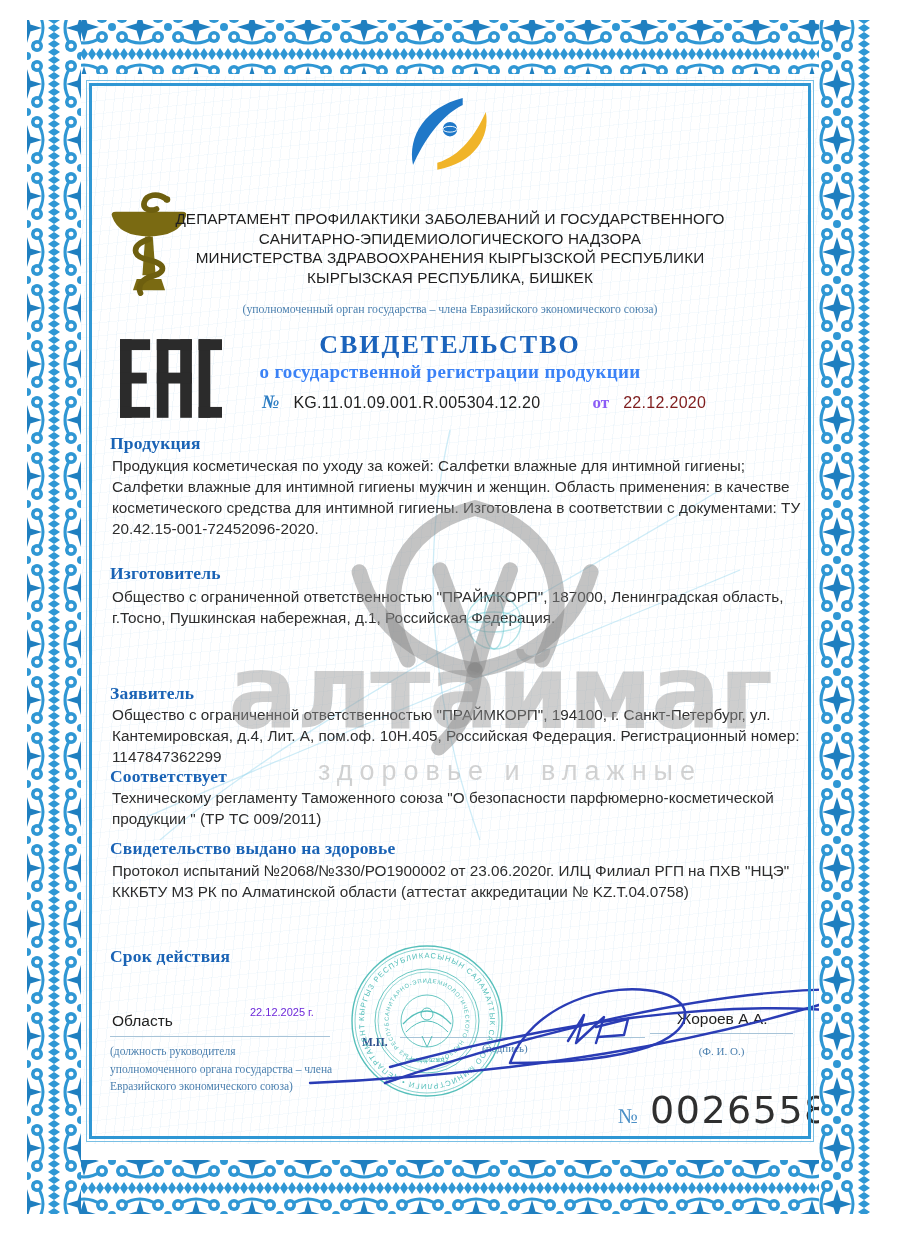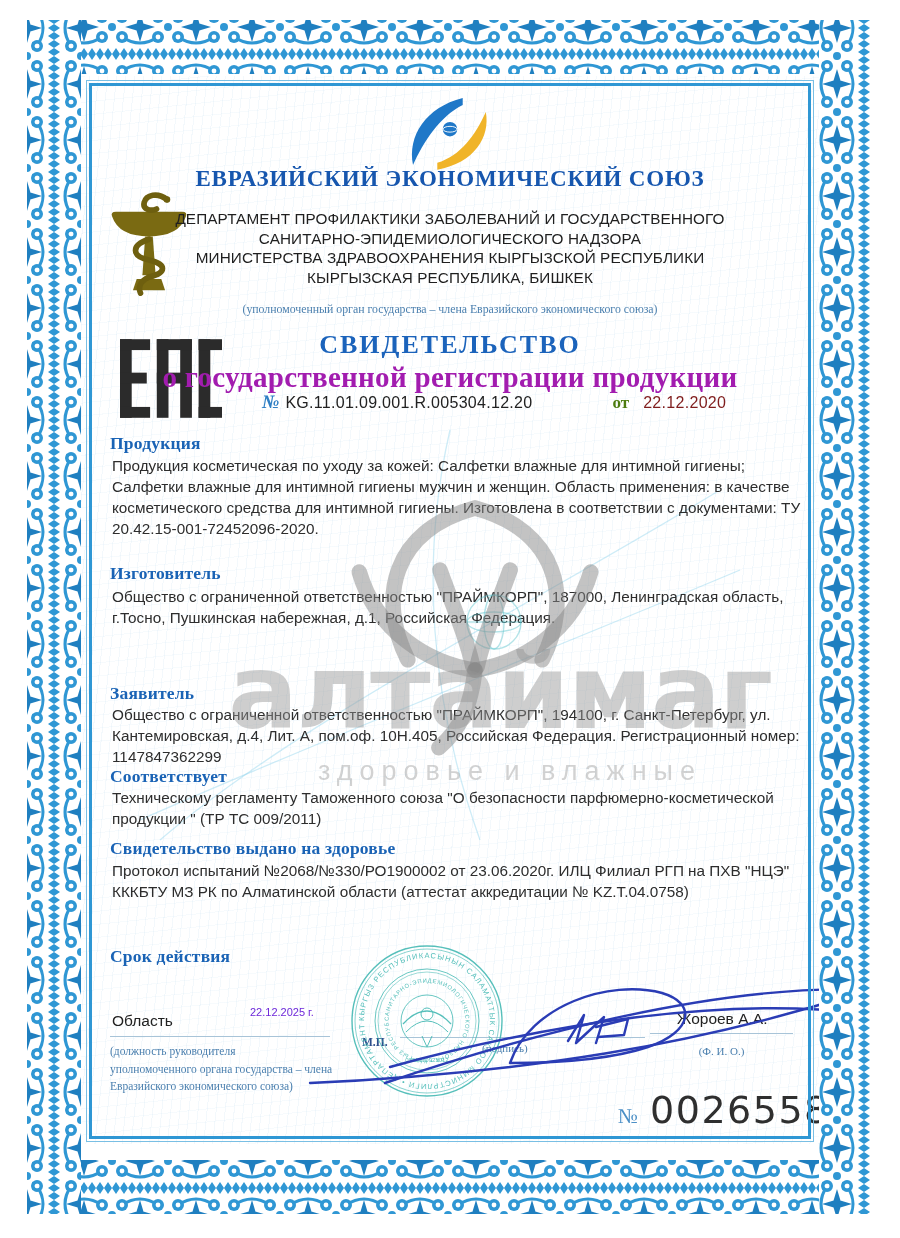--- a/index.html
+++ b/index.html
@@ -9,25 +9,25 @@
   .serif{font-family:"Liberation Serif",serif;}
   .center-wrap{left:86px;width:728px;text-align:center;}
   .guilloche{left:80px;top:76px;width:740px;height:1068px;z-index:1;
     background-image:
       repeating-linear-gradient(96deg, rgba(140,190,225,0.10) 0 1px, rgba(0,0,0,0) 1px 9px),
       repeating-linear-gradient(174deg, rgba(150,200,230,0.08) 0 1px, rgba(0,0,0,0) 1px 13px);}
   .eaeu-title{top:166px;font-size:23px;font-weight:bold;color:#1656ae;letter-spacing:0.8px;z-index:2;}
   .dept-block{top:209px;font-size:15.3px;line-height:19.5px;color:#1f1f1f;z-index:2;letter-spacing:0.1px;}
   .authority-note{top:302px;font-size:11.8px;color:#4a7fae;z-index:2;}
   .cert-title{top:330px;font-size:26px;font-weight:bold;color:#1b63bb;letter-spacing:2px;z-index:2;}
-  .cert-subtitle{top:361px;font-size:29px;font-weight:bold;color:#a21caf;letter-spacing:0.3px;z-index:2;}
+  .cert-subtitle{top:361px;font-size:19px;font-weight:bold;color:#3b82f6;letter-spacing:0.3px;z-index:2;}
   .num-row{left:262px;top:391px;z-index:2;white-space:nowrap;}
   .num-label{font-family:"Liberation Serif",serif;font-weight:bold;font-style:italic;font-size:19px;color:#2f7fc4;}
-  .num-value{font-size:16px;color:#222;margin-left:6px;letter-spacing:0.3px;}
-  .date-label{font-family:"Liberation Serif",serif;font-weight:bold;font-size:17px;color:#4d7c0f;margin-left:80px;}
+  .num-value{font-size:16px;color:#222;margin-left:14px;letter-spacing:0.3px;}
+  .date-label{font-family:"Liberation Serif",serif;font-weight:bold;font-size:17px;color:#8b5cf6;margin-left:52px;}
   .date-value{font-size:16px;color:#7f1d1d;margin-left:14px;letter-spacing:0.3px;}
   .sec-heading{left:110px;font-family:"Liberation Serif",serif;font-weight:bold;font-size:17.5px;color:#1a63b5;z-index:2;letter-spacing:0.2px;}
   .sec-body{left:112px;width:695px;font-size:15.3px;line-height:21px;color:#2d2d2d;z-index:2;}
   .validity-value{left:250px;top:1006px;font-size:11px;color:#6d28d9;z-index:2;}
   .sig-name{font-size:15.5px;color:#222;z-index:2;}
   .sig-line{height:1px;background:#a8c4d8;z-index:2;}
   .sig-caption{font-family:"Liberation Serif",serif;font-size:11px;color:#4a7fae;z-index:3;}
   .note-lines{left:110px;top:1043px;font-family:"Liberation Serif",serif;font-size:11.5px;
               line-height:17.5px;color:#4a7fae;z-index:2;}
   .mp-mark{left:362px;top:1036px;font-family:"Liberation Serif",serif;font-weight:bold;font-size:11.5px;color:#2c4e8c;z-index:3;}
@@ -57,21 +57,20 @@
     </g>
   </svg>
 
   <svg class="abs z2" style="left:398px;top:98px;" width="104" height="74" viewBox="0 0 90 64">
     <path d="M56 0 C24 8 8 33 13 58 C22 38 36 16 56 6 Z" fill="#1f78c8"></path>
     <path d="M34 62 C66 56 80 34 76 12 C67 32 54 50 34 56 Z" fill="#f0b429"></path>
     <circle cx="45" cy="27" r="7" fill="#1f78c8" stroke="#ffffff" stroke-width="1.4"></circle>
     <ellipse cx="45" cy="27" rx="6" ry="2.5" fill="none" stroke="#ffffff" stroke-width="0.8"></ellipse>
   </svg>
 
-  <div class="abs serif center-wrap eaeu-title">ЕВРАЗИЙСКИЙ ЭКОНОМИЧЕСКИЙ СОЮЗ</div>
 
   <svg class="abs z2" style="left:106px;top:192px;" width="86" height="104" viewBox="0 0 90 110">
     <g fill="#7a6a12" stroke="#7a6a12">
       <path d="M6 26 Q4 21 10 21 L80 21 Q86 21 84 26 Q77 47 45 47 Q13 47 6 26 Z" stroke="none"></path>
       <path d="M41 47 L49 47 L52 88 L38 88 Z" stroke="none"></path>
       <path d="M32 92 L58 92 L62 104 L28 104 Z" stroke="none"></path>
     </g>
     <g fill="none" stroke="#6e5f0f" stroke-width="6" stroke-linecap="round">
       <path d="M64 8 C54 0 42 3 40 11 C38 18 46 21 53 18"></path>
       <path d="M45 50 C26 56 26 68 45 72 C64 76 64 86 45 90"></path>

